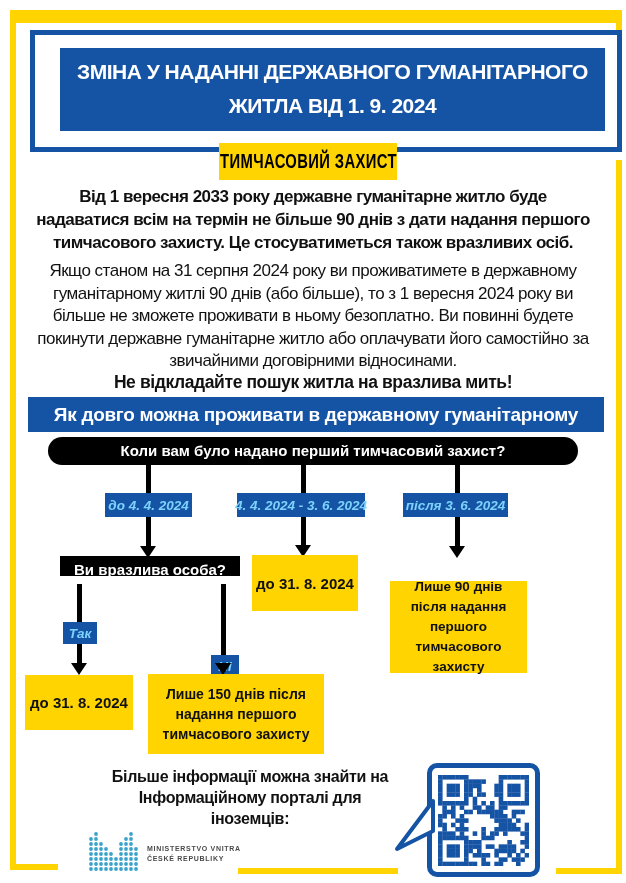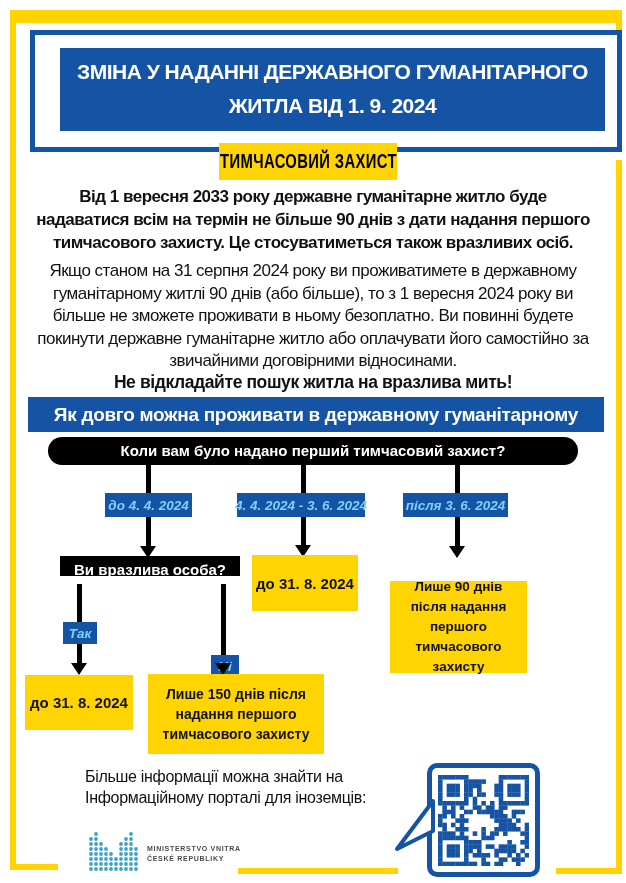--- a/index.html
+++ b/index.html
@@ -77,22 +77,22 @@
 
   
   .ybox{position:absolute;background:var(--yellow);display:flex;align-items:center;
         justify-content:center;text-align:center;font-weight:bold;color:#111;}
   .res-mid{left:252px;top:555px;width:106px;height:56px;font-size:15px;}
   .res-right{left:390px;top:555px;width:137px;height:92px;font-size:13.5px;line-height:20px;padding:2px 8px;margin-top:26px;}
   .res-yes{left:25px;top:675px;width:108px;height:55px;font-size:15px;}
   .res-no{left:148px;top:674px;width:176px;height:80px;font-size:14px;line-height:20px;padding:2px 4px;}
 
   
-  .info{position:absolute;left:85px;top:766px;width:300px;text-align:left;
-        font-weight:normal;font-size:16px;line-height:21px;letter-spacing:-0.3px;}
+  .info{position:absolute;left:100px;top:766px;width:300px;text-align:center;
+        font-weight:bold;font-size:16px;line-height:21px;letter-spacing:-0.3px;}
   .qr-box{position:absolute;left:427px;top:763px;width:113px;height:114px;
           border:5px solid var(--blue);border-radius:10px;background:#fff;
           display:flex;align-items:center;justify-content:center;}
   .qr-tail{position:absolute;left:393px;top:797px;}
   .logo{position:absolute;left:88px;top:831px;}
   .logo-text{position:absolute;left:147px;top:844px;font-size:7px;font-weight:bold;
              color:#4a4a4a;letter-spacing:0.7px;line-height:9.5px;text-transform:uppercase;}
 </style>
 </head>
 <body>

